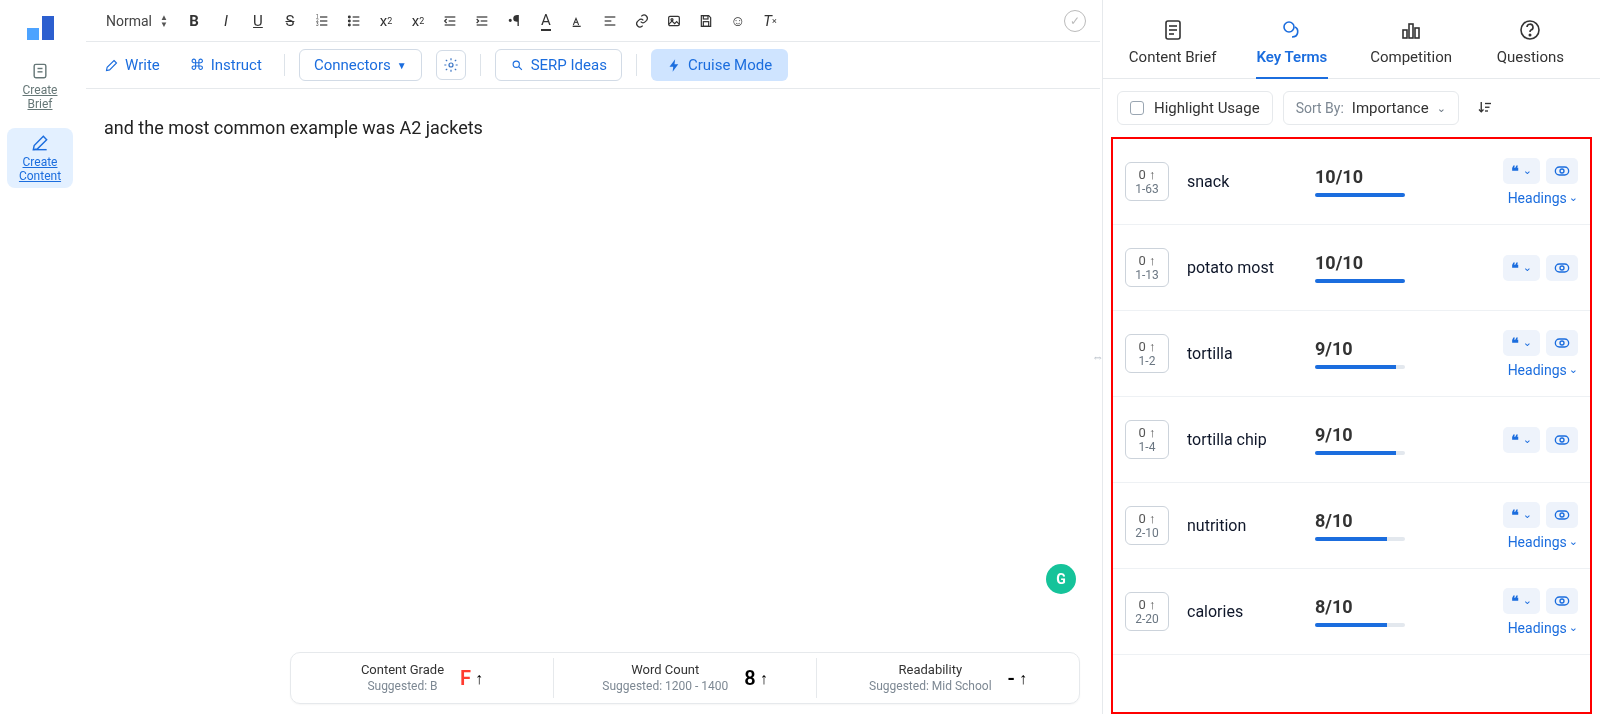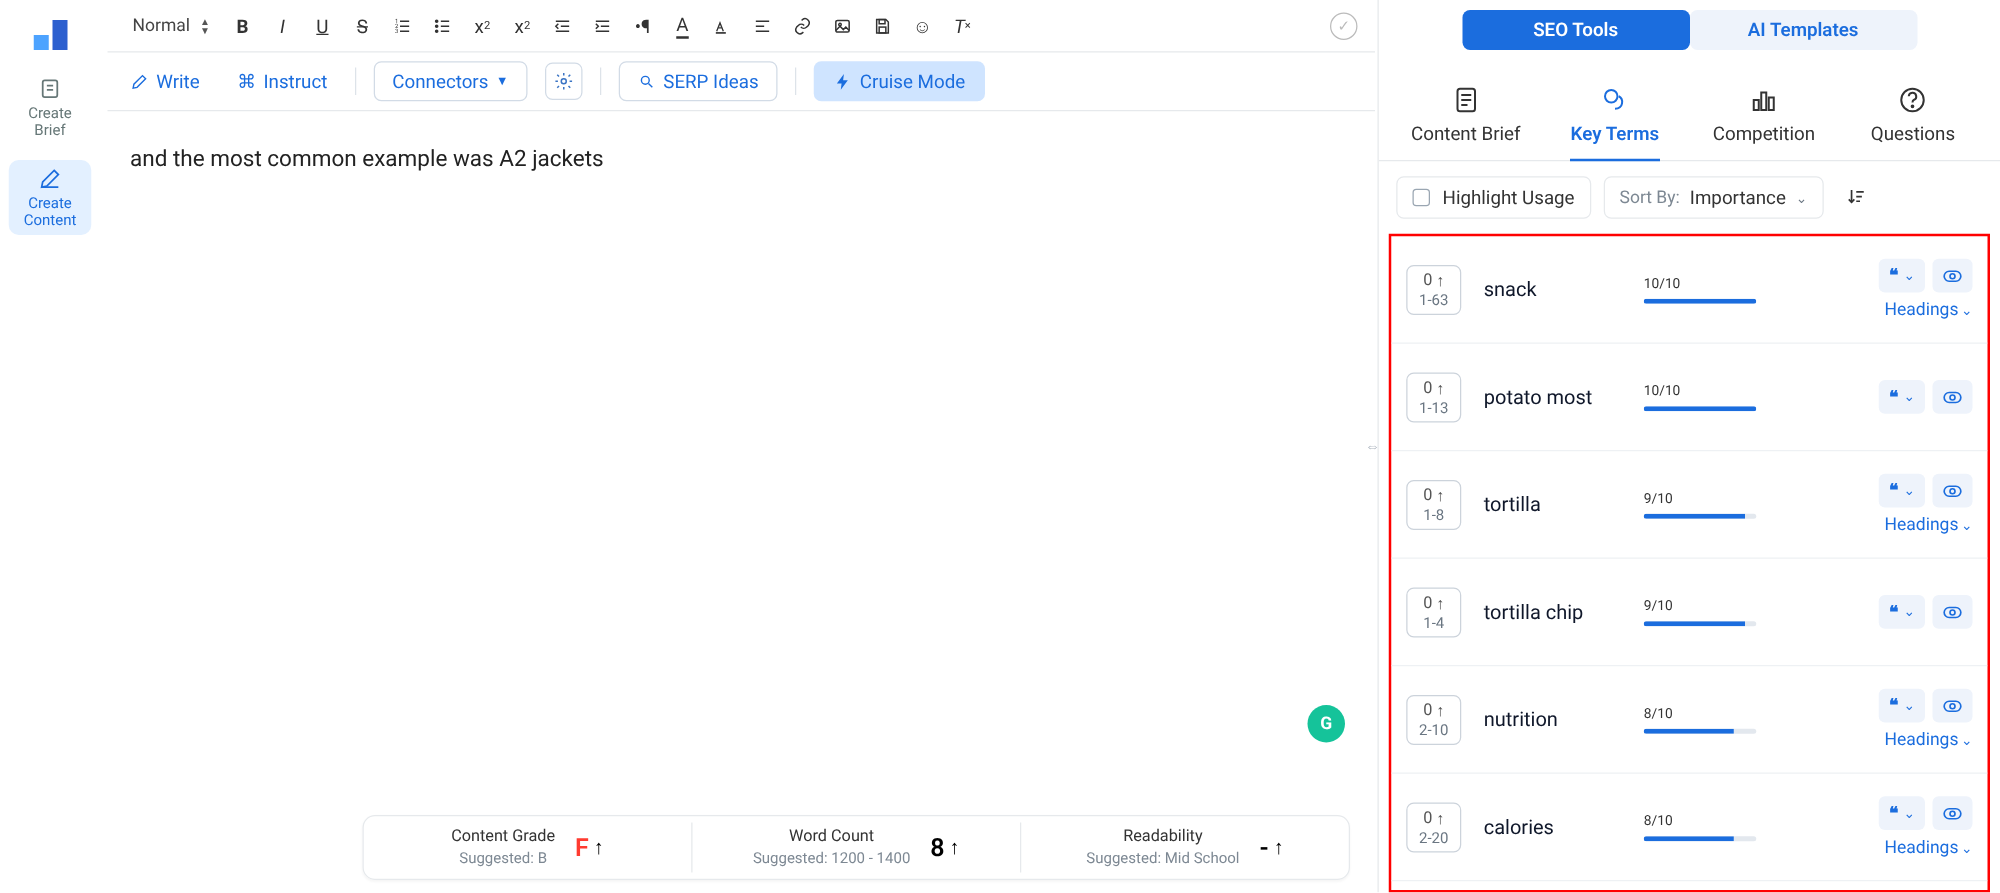--- a/index.html
+++ b/index.html
@@ -3,21 +3,21 @@
 <meta charset="utf-8">
 <style>
   * { box-sizing: border-box; margin: 0; padding: 0; font-family: -apple-system, BlinkMacSystemFont, "Segoe UI", Roboto, sans-serif; }
   body { width: 1600px; height: 714px; background: #fff; overflow: hidden; position: relative; }
 
   
   .leftrail { position: absolute; left: 0; top: 0; width: 80px; height: 100%; display: flex; flex-direction: column; align-items: center; padding-top: 8px; gap: 12px; }
   .logo { width: 44px; height: 36px; display: flex; align-items: flex-end; justify-content: center; gap: 3px; padding-bottom: 4px; border-radius: 6px; background: #fff; }
   .logo .bar1 { width: 12px; height: 12px; background: #4da3ff; }
   .logo .bar2 { width: 12px; height: 24px; background: #2c5fcf; }
-  .leftrail-btn { width: 66px; height: 60px; border-radius: 8px; display: flex; flex-direction: column; align-items: center; justify-content: center; font-size: 12px; color: #677; gap: 2px; cursor: pointer; text-align: center; line-height: 1.2; }
+  .leftrail-btn { width: 66px; height: 60px; border-radius: 8px; display: flex; flex-direction: column; align-items: center; justify-content: center; font-size: 12px; color: #677; gap: 2px; cursor: pointer; text-align: center; line-height: 1.2; text-decoration: underline; }
   .leftrail-btn.active { background: #e3f0ff; color: #1b6dde; }
   .leftrail-btn svg { width: 20px; height: 20px; }
 
   
   .toprow { position: absolute; left: 86px; top: 0; right: 500px; height: 42px; border-bottom: 1px solid #e6e9ec; display: flex; align-items: center; padding: 0 14px; gap: 8px; color: #444; font-size: 14px; }
   .format-select { display: flex; align-items: center; gap: 8px; padding: 4px 6px; cursor: pointer; }
   .format-select .caret-col { display: flex; flex-direction: column; font-size: 8px; line-height: 7px; color: #555; }
   .tb-icon { width: 24px; height: 24px; display: inline-flex; align-items: center; justify-content: center; font-size: 15px; color: #333; cursor: pointer; border-radius: 3px; }
   .toprow .spacer { flex: 1; }
   .check-circle { width: 22px; height: 22px; border: 1.5px solid #bbb; border-radius: 50%; display: flex; align-items: center; justify-content: center; font-size: 12px; color: #bbb; }
@@ -67,21 +67,21 @@
   .chk { width: 14px; height: 14px; border: 1.5px solid #9aa6b2; border-radius: 3px; }
   .sort-wrap { border: 1px solid #e6e9ec; border-radius: 6px; padding: 7px 12px; display: flex; align-items: center; gap: 8px; font-size: 15px; color: #333; cursor: pointer; }
   .sort-wrap .lbl { color: #7d8893; font-size: 14px; }
   .sorticonbtn { width: 32px; height: 34px; display: flex; align-items: center; justify-content: center; cursor: pointer; }
 
   .terms { flex: 1; overflow: auto; border: 2px solid #ff0000; margin: 0 8px 0 8px; }
   .term-row { display: flex; align-items: center; gap: 18px; padding: 14px 12px; border-bottom: 1px solid #eef1f4; min-height: 86px; }
   .count-box { border: 1px solid #ccd3db; border-radius: 6px; padding: 4px 6px; min-width: 44px; display: flex; flex-direction: column; align-items: center; font-size: 12px; color: #6a7682; }
   .count-top { display: flex; align-items: center; gap: 3px; color: #555; font-size: 13px; }
   .term-name { flex: 0 0 110px; font-size: 16px; color: #0f172a; }
-  .score-block { flex: 0 0 110px; display: flex; flex-direction: column; gap: 6px; font-size: 11px; color: #333; }
+  .score-block { flex: 0 0 110px; display: flex; flex-direction: column; gap: 6px; font-size: 18px; color: #333; font-weight: bold; }
   .score-bar { width: 90px; height: 4px; background: #e3e8ee; border-radius: 2px; overflow: hidden; }
   .score-fill { height: 100%; background: #1b6dde; }
   .term-actions { flex: 1; display: flex; flex-direction: column; align-items: flex-end; gap: 6px; }
   .btn-row { display: flex; gap: 6px; }
   .squarebtn { background: #eef3fb; border-radius: 5px; padding: 5px 8px; display: flex; align-items: center; gap: 4px; cursor: pointer; color: #1b6dde; min-height: 26px; }
   .headings-link { color: #1b6dde; font-size: 14px; cursor: pointer; display: inline-flex; align-items: center; gap: 2px; }
 </style>
 </head>
 <body>
 
@@ -287,24 +287,20 @@
     <span class="stat-val">
         <span>-</span>
         <span class="arrow-up">↑</span>
       </span>
   </div>
 </div>
 
 <div class="resize-handle">⇔</div>
 
 <div class="rpanel">
-  <div class="rpanel-top">
-    <div class="rtab active">SEO Tools</div>
-    <div class="rtab inactive">AI Templates</div>
-  </div>
 
   <div class="rpanel-subtabs">
     <div class="subtab">
       <svg viewBox="0 0 24 24" fill="none" stroke="currentColor" stroke-width="1.6">
           <rect x="5" y="3" width="14" height="18" rx="2"></rect>
           <line x1="8" y1="8" x2="16" y2="8"></line>
           <line x1="8" y1="12" x2="16" y2="12"></line>
           <line x1="8" y1="16" x2="13" y2="16"></line>
         </svg>
       <span>Content Brief</span>
@@ -417,21 +413,21 @@
       </div>
 
     </div>
       </div>
       <div class="term-row">
     <div class="count-box">
       <span class="count-top">
             <span>0</span>
             <span>↑</span>
           </span>
-      <span>1-8</span>
+      <span>1-2</span>
     </div>
     <div class="term-name">tortilla</div>
     <div class="score-block">
       <span>9/10</span>
       <div class="score-bar">
             <div class="score-fill" style="width:90%"></div>
           </div>
     </div>
     <div class="term-actions">
       <div class="btn-row">

